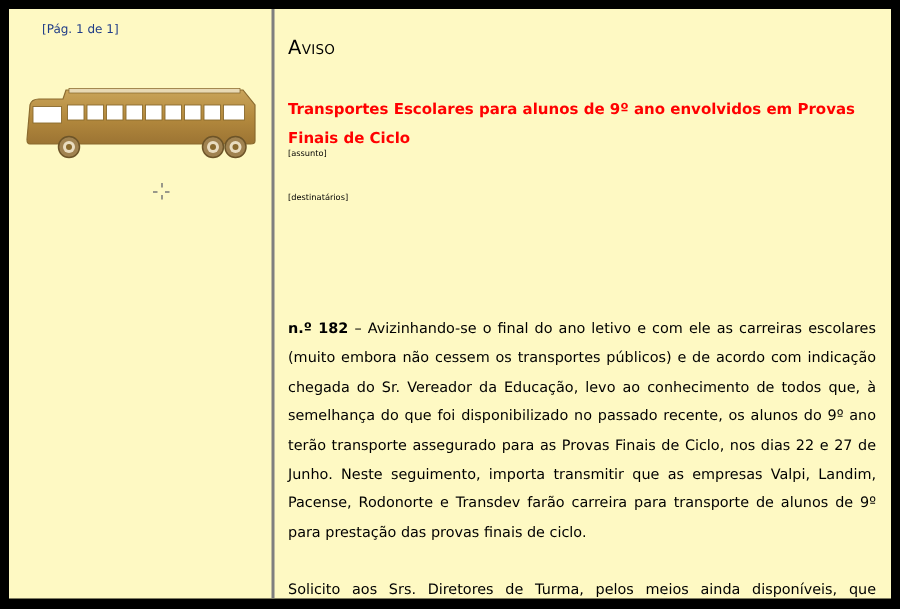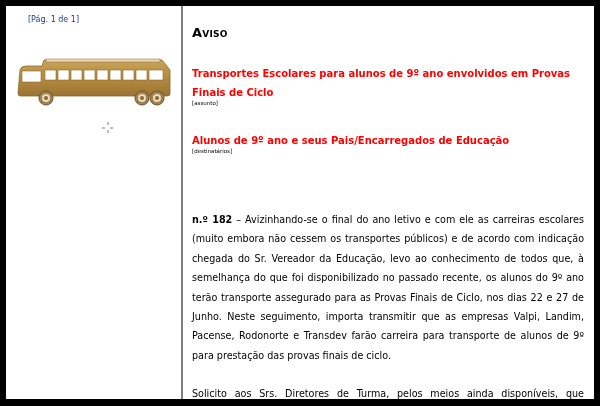--- a/index.html
+++ b/index.html
@@ -2,39 +2,39 @@
 <html><head>
   <meta charset="utf-8">
   <style>
     html, body { margin: 0; padding: 0; }
     body {
       width: 600px; height: 406px; background: #000; position: relative; overflow: hidden;
       font-family: "DejaVu Sans", "Liberation Sans", sans-serif;
     }
     .page {
       position: absolute; left: 6px; top: 6px; width: 588px; height: 393px;
-      background: #ffffff; overflow: hidden;
+      background: #fef9c3; overflow: hidden;
     }
     .divider {
       position: absolute; left: 175px; top: 0; width: 2px; height: 393px; background: #7f7f7f;
     }
     .pagenum {
       position: absolute; left: 22px; top: 9px; font-size: 8px; color: #1f3c88;
     }
     .bus {
       position: absolute; left: 10px; top: 50px; width: 158px; height: 52px;
     }
     .crosshair {
       position: absolute; left: 96px; top: 116px; width: 12px; height: 12px;
     }
     .content {
       position: absolute; left: 186px; top: 0; width: 392px;
     }
     .title {
-      position: absolute; top: 19px; left: 0; font-size: 13px; font-weight: bold; color: #000;
+      position: absolute; top: 19px; left: 0; font-size: 13px; font-weight: normal; color: #000;
       font-variant: small-caps; letter-spacing: 0.2px;
     }
     .red {
       color: #ff0000; font-weight: bold; font-size: 10px; line-height: 19px; margin: 0;
     }
     .subject { position: absolute; top: 58px; left: 0; width: 392px; }
     .tag { font-size: 5.5px; color: #000; line-height: 7px; margin-top: -2px; }
     .recipients { position: absolute; top: 125px; left: 0; width: 392px; }
     .body {
       position: absolute; top: 204px; left: 0; width: 392px;
@@ -101,21 +101,20 @@
 
   <div class="content">
     <div class="title">Aviso</div>
 
     <div class="subject">
       <p class="red">Transportes Escolares para alunos de 9º ano envolvidos em Provas Finais de Ciclo</p>
       <div class="tag">[assunto]</div>
     </div>
 
     <div class="recipients">
-      <p class="red">Alunos de 9º ano e seus Pais/Encarregados de Educação</p>
       <div class="tag">[destinatários]</div>
     </div>
 
     <div class="body">
       <p><span class="num">n.º 182</span><span> – Avizinhando-se o final do ano letivo e com ele as carreiras escolares (muito embora não cessem os transportes públicos) e de acordo com indicação chegada do Sr. Vereador da Educação, levo ao conhecimento de todos que, à semelhança do que foi disponibilizado no passado recente, os alunos do 9º ano terão transporte assegurado para as Provas Finais de Ciclo, nos dias 22 e 27 de Junho. Neste seguimento, importa transmitir que as empresas Valpi, Landim, Pacense, Rodonorte e Transdev farão carreira para transporte de alunos de 9º para prestação das provas finais de ciclo.</span></p>
       <p>Solicito aos Srs. Diretores de Turma, pelos meios ainda disponíveis, que diligenciem os melhores ofícios possíveis no sentido de afiançar que esta informação chega aos visados, muito embora também a publiquemos na web.</p>
     </div>
   </div>
 </div>
 

